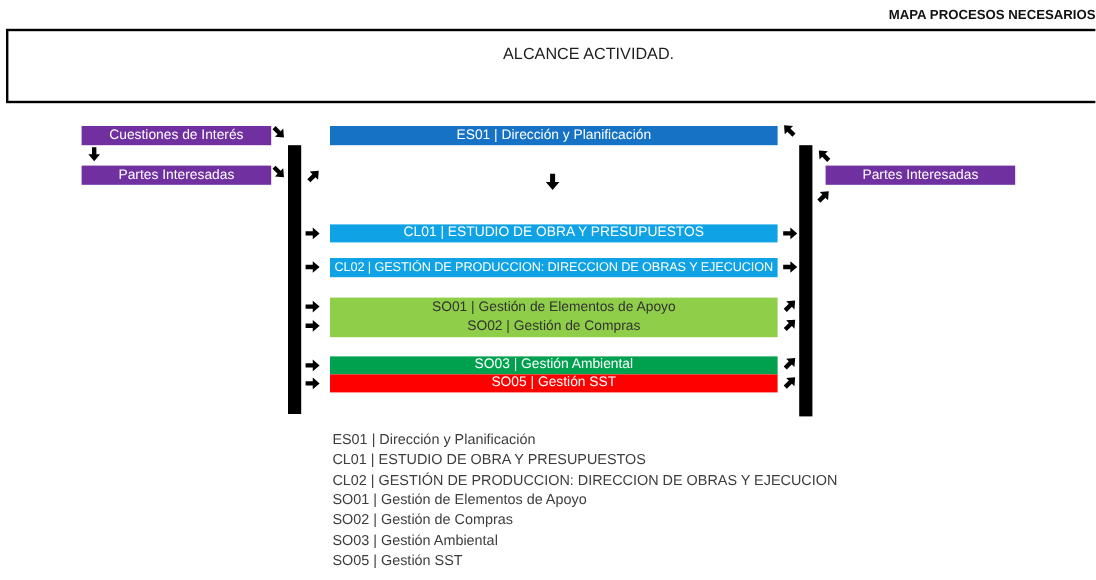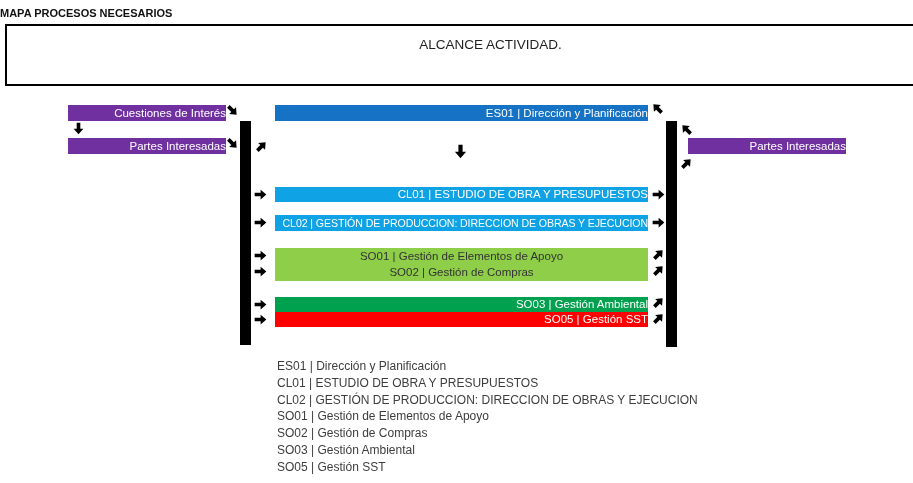--- a/index.html
+++ b/index.html
@@ -7,21 +7,21 @@
     position: relative;
     width: 913px;
     height: 483px;
     background: #fff;
     font-family: "Liberation Sans", sans-serif;
     overflow: hidden;
   }
   .title {
     position: absolute;
     top: 7px; left: 0; width: 100%;
-    text-align: left;
+    text-align: right;
     font-size: 11px;
     font-weight: bold;
     color: #111;
   }
   .scope-box {
     position: absolute;
     left: 5px; top: 24px;
     width: 897px; height: 58px;
     border: 2px solid #000;
     background: #fff;
@@ -34,21 +34,21 @@
     font-size: 13.5px;
   }
   .scope-line2 {
     margin-top: 7px;
     font-size: 13.5px;
   }
   .pbox {
     position: absolute;
     height: 16px;
     line-height: 16px;
-    text-align: right;
+    text-align: center;
     color: #fff;
     font-size: 11.5px;
     white-space: nowrap;
   }
   .purple { background: #7030A0; width: 158px; }
   .darkblue { background: #1572C4; width: 373px; left: 275px; }
   .lightblue { background: #0FA2E4; width: 373px; left: 275px; height: 15px; line-height: 15px; }
   .tight { font-size: 10.6px; letter-spacing: -0.1px; height: 16px; line-height: 16px; }
   .so-group {
     position: absolute;

